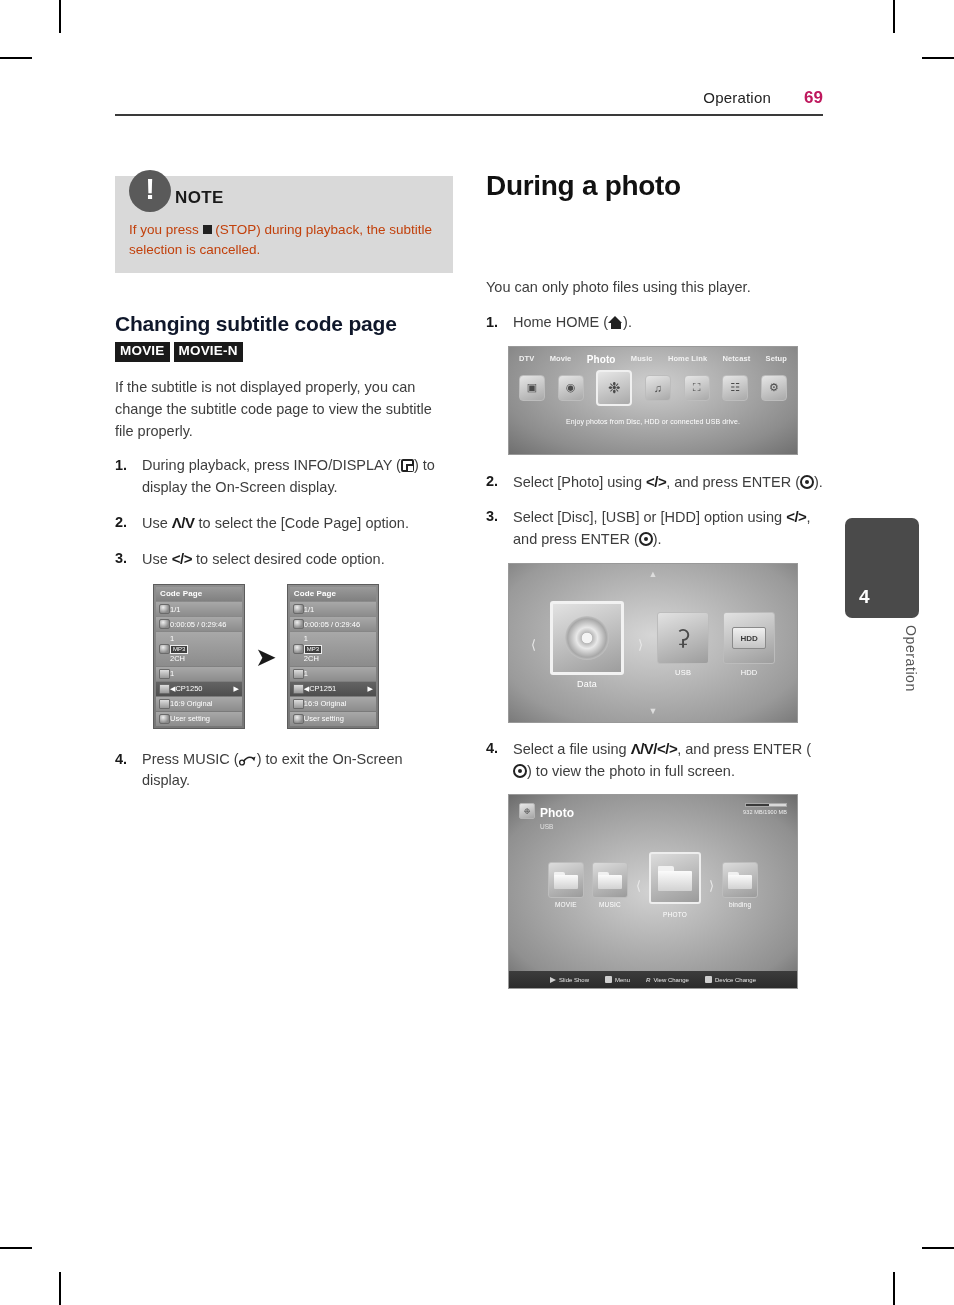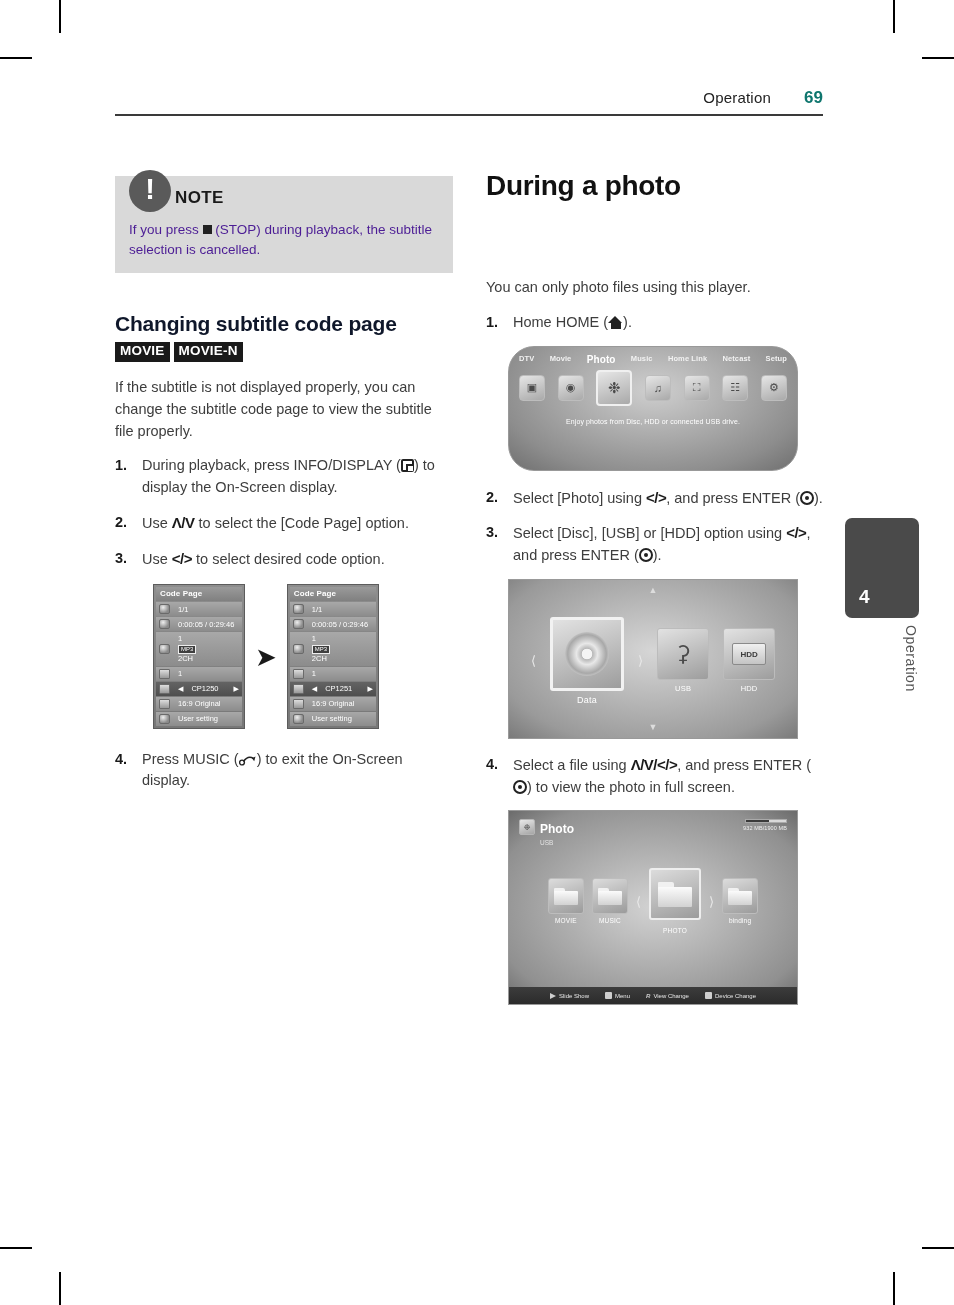--- a/index.html
+++ b/index.html
@@ -15,39 +15,39 @@
   .cm { position:absolute; background:#000; }
   .cm.v { width:1.5px; height:33px; }
   .cm.h { height:1.5px; width:32px; }
 
   
   .header {
     position:absolute; left:115px; top:88px; width:708px;
     display:flex; justify-content:flex-end; align-items:baseline;
   }
   .header .sect { font-size:15px; color:#222; letter-spacing:.2px; }
-  .header .pgno { font-size:17px; color:#0f766e; font-weight:600; margin-left:26px; width:26px; text-align:right;}
+  .header .pgno { font-size:17px; color:#be185d; font-weight:600; margin-left:26px; width:26px; text-align:right;}
   .headrule { position:absolute; left:115px; top:114px; width:708px; height:1.6px; background:#3a3a3a; }
 
   
   .colL { position:absolute; left:115px; top:176px; width:338px; }
   .colR { position:absolute; left:486px; top:170px; width:338px; }
 
   
   .notebox { position:relative; background:#d9d9d9; padding:30px 14px 14px 14px; width:338px; }
   .note-badge {
     position:absolute; left:14px; top:-6px; display:flex; align-items:center; gap:6px;
   }
   .note-circle {
     width:42px; height:42px; border-radius:50%; background:#5a5a5a;
     display:flex; align-items:center; justify-content:center;
     color:#fff; font-size:29px; font-weight:700; line-height:1; padding-bottom:3px;
   }
   .note-title { font-size:17px; font-weight:700; color:#1a1a1a; letter-spacing:.4px; margin-left:-2px; align-self:flex-end; padding-bottom:4px;}
-  .note-body { font-size:13.5px; line-height:1.45; color:#4c1d95; margin-top:14px; }
+  .note-body { font-size:13.5px; line-height:1.45; color:#c2410c; margin-top:14px; }
   .sq { display:inline-block; width:9px; height:9px; background:#222; vertical-align:baseline; position:relative; top:0px;}
 
   
   h2.sub {
     font-size:21px; font-weight:700; color:#0f172a; letter-spacing:-.2px;
     margin-top:38px; line-height:1.2;
   }
   .badges { margin-top:6px; display:flex; gap:4px; }
   .badge {
     background:#1a1a1a; color:#fff; font-size:13.5px; font-weight:700;
@@ -90,42 +90,42 @@
   .osd {
     width:92px; background:linear-gradient(180deg,#8e8e8e,#777);
     border:1px solid #5c5c5c; padding:2px;
   }
   .osd-title {
     font-size:8px; color:#fff; font-weight:700; padding:2px 4px 3px 4px;
     background:linear-gradient(180deg,#9a9a9a,#808080); letter-spacing:.1px;
   }
   .osd-list { display:flex; flex-direction:column; gap:1px; margin-top:1px; }
   .osd-item {
-    display:flex; align-items:center; gap:8px; padding:2px 3px;
+    display:flex; align-items:center; gap:0; padding:2px 3px;
     background:linear-gradient(180deg,#a8a8a8,#8c8c8c);
     font-size:7.5px; color:#fff; min-height:13px;
   }
   .osd-item.tall { min-height:26px; }
   .osd-item.sel { background:linear-gradient(180deg,#636363,#4e4e4e); }
   .osd-ico {
     width:11px; height:10px; border-radius:2px; flex:0 0 11px;
     background:radial-gradient(circle at 35% 30%,#efefef,#8a8a8a 70%);
     border:1px solid #6a6a6a;
   }
   .osd-ico.sq { border-radius:1px; background:linear-gradient(180deg,#ddd,#999); }
   .osd-txt { line-height:1.25; }
   .osd-mp3 { display:inline-block; background:#3f3f3f; color:#fff; font-size:6px; padding:0 2px; border:1px solid #eee; }
   .arrow-sel { color:#fff; font-size:7px; }
   .spacer-arrow { margin-left:auto; }
   .bigarrow { font-size:26px; color:#1a1a1a; line-height:1; }
 
   
   .shot { margin-top:12px; border:1px solid #999; position:relative; overflow:hidden; }
-  .shot.home   { width:290px; height:125px; margin-left:22px;
-                 background:radial-gradient(ellipse at 50% 35%,#cfcfcf,#8d8d8d 75%,#6f6f6f);border-radius:26px; }
+  .shot.home   { width:290px; height:109px; margin-left:22px;
+                 background:radial-gradient(ellipse at 50% 35%,#cfcfcf,#8d8d8d 75%,#6f6f6f); }
   .shot.disc   { width:290px; height:160px; margin-left:22px;
                  background:radial-gradient(ellipse at 50% 45%,#d6d6d6,#9a9a9a 78%,#7a7a7a); }
   .shot.photo  { width:290px; height:195px; margin-left:22px;
                  background:radial-gradient(ellipse at 50% 50%,#d2d2d2,#909090 80%,#6b6b6b); }
 
   
   .hm-labels { display:flex; justify-content:space-between; padding:7px 10px 0 10px; }
   .hm-labels span { font-size:7.5px; color:#f2f2f2; font-weight:600; letter-spacing:.1px; }
   .hm-labels span.active { font-size:10px; color:#fff; font-weight:700; }
   .hm-icons { display:flex; justify-content:space-between; align-items:center; padding:5px 10px 0 10px; }

